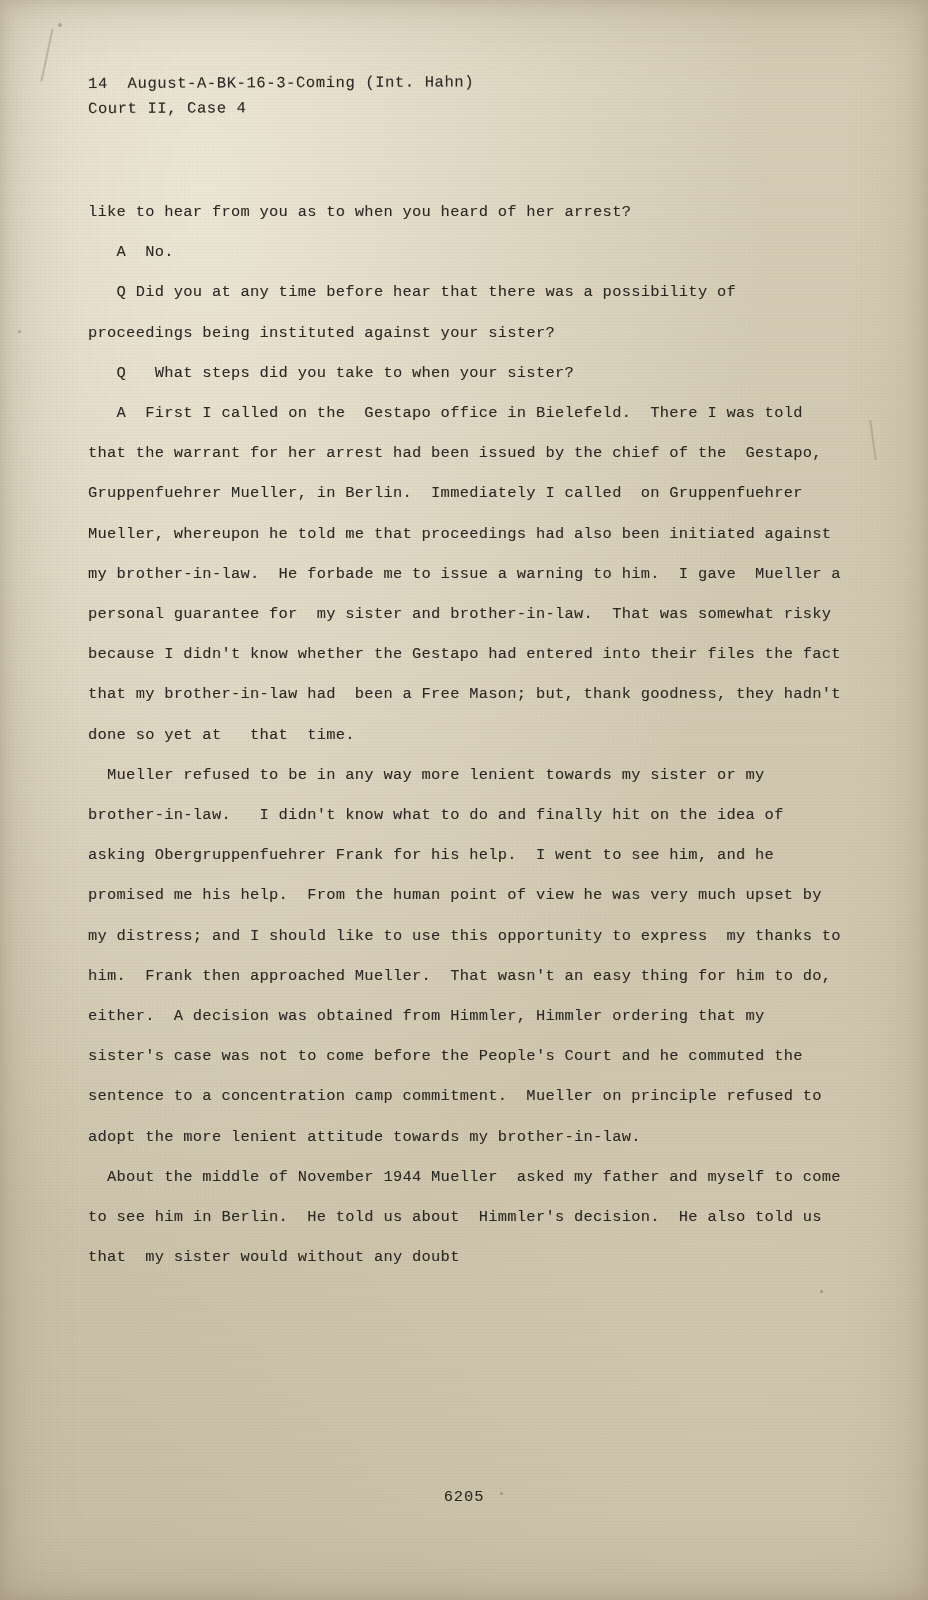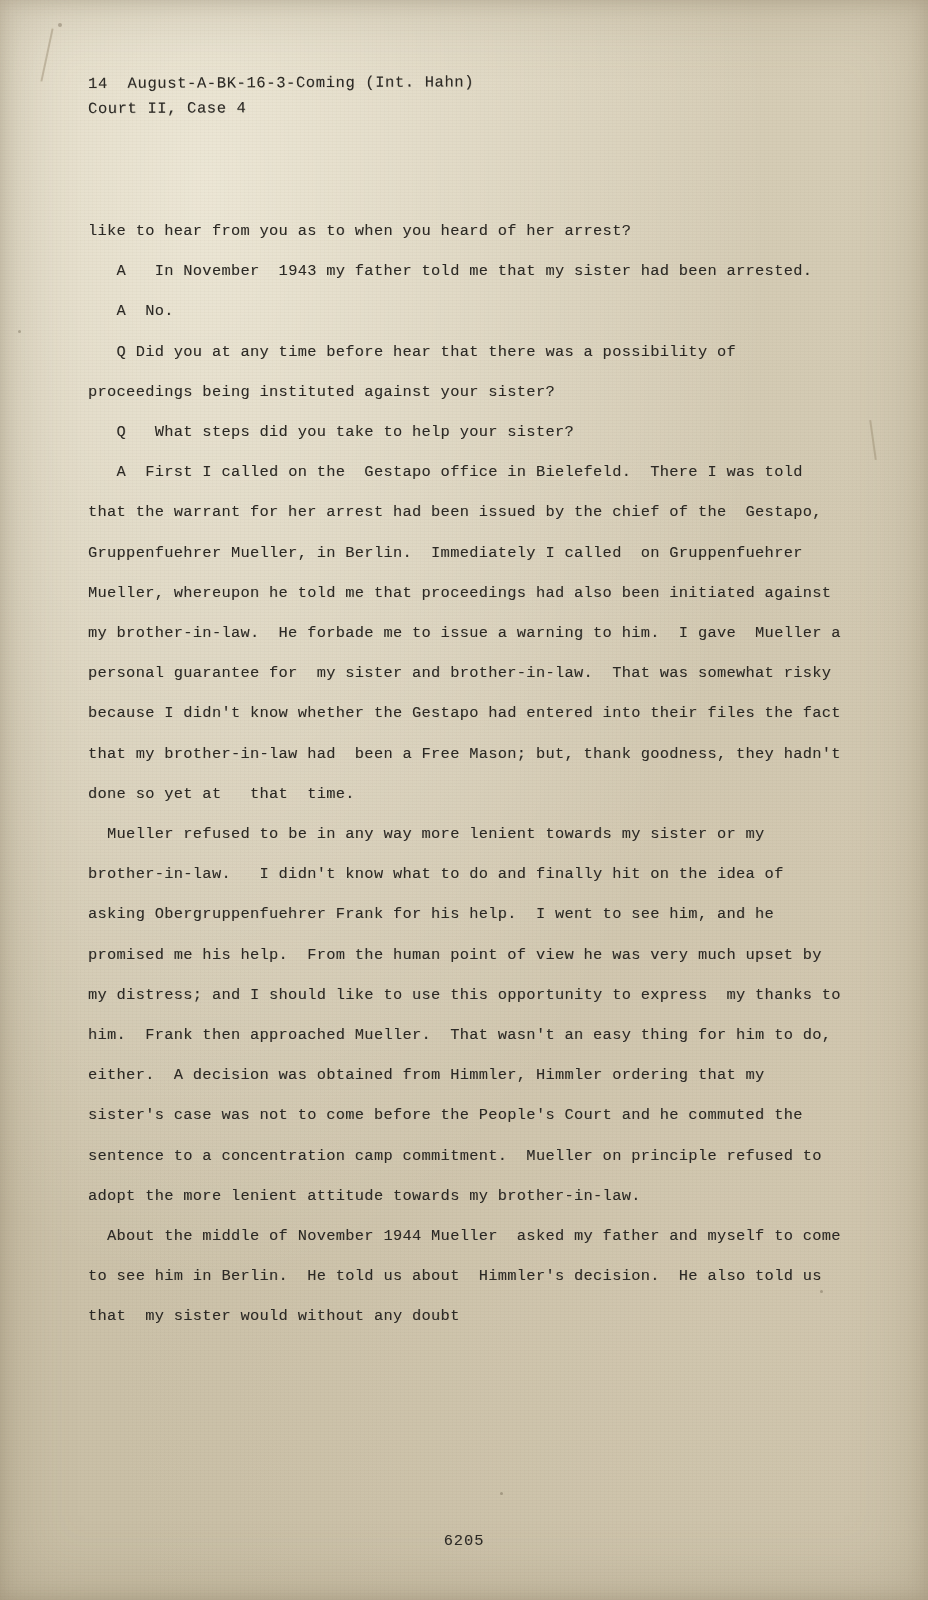--- a/index.html
+++ b/index.html
@@ -59,21 +59,21 @@
   }
   .header .line {
     white-space: pre;
     transform: rotate(-0.25deg);
     transform-origin: left center;
     text-shadow: 0.4px 0.3px 0 rgba(60,52,40,0.30);
   }
   .body-text {
     position: absolute;
     left: 88px;
-    top: 211px;
+    top: 192px;
     width: 760px;
     color: #2b2925;
     font-size: 15.3px;
     line-height: 40.2px;
     letter-spacing: 0.35px;
   }
   .body-text p {
     margin: 0;
     white-space: pre-wrap;
     text-shadow: 0.4px 0.3px 0 rgba(62,54,42,0.28);
@@ -81,21 +81,20 @@
   .pagenum {
     position: absolute;
     left: 0;
     top: 1488px;
     width: 928px;
     text-align: center;
     color: #2c2a26;
     font-size: 15.3px;
     letter-spacing: 1px;
     text-shadow: 0.4px 0.3px 0 rgba(62,54,42,0.28);
-    margin-top: 44px;
   }
   .speck {
     position: absolute;
     background: rgba(90,78,58,0.35);
     border-radius: 50%;
     pointer-events: none;
   }
   .fiber {
     position: absolute;
     background: rgba(150,137,110,0.45);
@@ -117,24 +116,23 @@
 
   <div class="content">
 
     <div class="header">
       <div class="line">14  August-A-BK-16-3-Coming (Int. Hahn)</div>
       <div class="line">Court II, Case 4</div>
     </div>
 
     <div class="body-text">
       <p>like to hear from you as to when you heard of her arrest?</p>
-      <p>   A   In November  1943 my father told me that my sister had been arrested.</p>
       <p>   A  No.</p>
       <p>   Q Did you at any time before hear that there was a possibility of proceedings being instituted against your sister?</p>
-      <p>   Q   What steps did you take to help your sister?</p>
+      <p>   Q   What steps did you take to when your sister?</p>
       <p>   A  First I called on the  Gestapo office in Bielefeld.  There I was told that the warrant for her arrest had been issued by the chief of the  Gestapo,  Gruppenfuehrer Mueller, in Berlin.  Immediately I called  on Gruppenfuehrer Mueller, whereupon he told me that proceedings had also been initiated against my brother-in-law.  He forbade me to issue a warning to him.  I gave  Mueller a personal guarantee for  my sister and brother-in-law.  That was somewhat risky because I didn't know whether the Gestapo had entered into their files the fact that my brother-in-law had  been a Free Mason; but, thank goodness, they hadn't done so yet at   that  time.</p>
       <p>  Mueller refused to be in any way more lenient towards my sister or my brother-in-law.   I didn't know what to do and finally hit on the idea of asking Obergruppenfuehrer Frank for his help.  I went to see him, and he promised me his help.  From the human point of view he was very much upset by my distress; and I should like to use this opportunity to express  my thanks to him.  Frank then approached Mueller.  That wasn't an easy thing for him to do, either.  A decision was obtained from Himmler, Himmler ordering that my sister's case was not to come before the People's Court and he commuted the sentence to a concentration camp commitment.  Mueller on principle refused to adopt the more lenient attitude towards my brother-in-law.</p>
       <p>  About the middle of November 1944 Mueller  asked my father and myself to come to see him in Berlin.  He told us about  Himmler's decision.  He also told us that  my sister would without any doubt</p>
     </div>
 
     <div class="pagenum">6205</div>
   </div>
 
   <div class="edge-shade"></div>
 </div>

